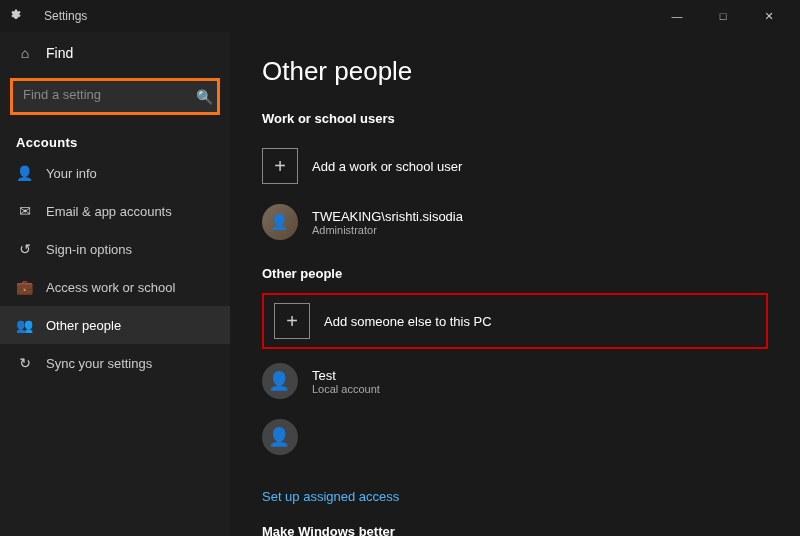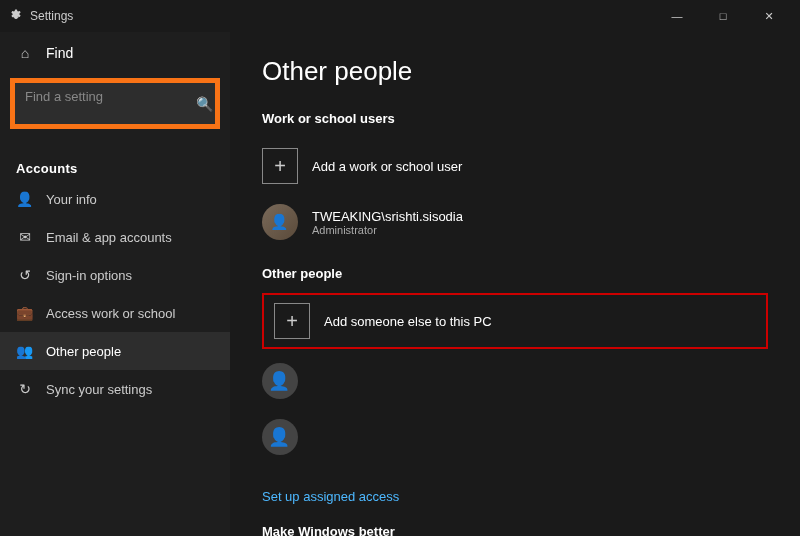--- a/index.html
+++ b/index.html
@@ -18,21 +18,21 @@
       background: #1a1a1a;
       height: 32px;
       display: flex;
       align-items: center;
       padding: 0 8px;
       flex-shrink: 0;
     }
     .titlebar-left {
       display: flex;
       align-items: center;
-      gap: 6px;
+      gap: 20px;
     }
     .titlebar-icon {
       width: 16px;
       height: 16px;
       display: flex;
       align-items: center;
       justify-content: center;
     }
     .titlebar-title {
       font-size: 12px;
@@ -81,42 +81,41 @@
       font-size: 14px;
       color: #ffffff;
     }
     .sidebar-search {
       margin: 4px 10px 12px;
       position: relative;
     }
     .sidebar-search input {
       width: 100%;
       background: #2d2d2d;
-      border: 5px solid #f97316;
+      border: 3px solid #f97316;
       color: #fde047;
-      padding: 6px 30px 20px 10px;
+      padding: 6px 30px 10px 10px;
       font-size: 13px;
       outline: none;
     }
     .sidebar-search input::placeholder { color: #888; }
     .search-icon-btn {
       position: absolute;
       right: 6px;
       top: 50%;
       transform: translateY(-50%);
       color: #888;
       font-size: 14px;
     }
     .sidebar-section-title {
       padding: 8px 16px 4px;
       font-size: 13px;
       font-weight: 600;
       color: #ffffff;
       letter-spacing: 0.3px;
-      margin-top: 12px;
     }
     .sidebar-item {
       display: flex;
       align-items: center;
       gap: 12px;
       padding: 10px 16px;
       cursor: pointer;
       font-size: 13px;
       color: #cccccc;
     }
@@ -310,20 +309,24 @@
 
     <div class="highlighted-row">
       <div class="add-box">+</div>
       <div class="user-info">
         <div class="name">Add someone else to this PC</div>
       </div>
     </div>
 
     <div class="user-row">
       <div class="icon-circle">👤</div>
+      <div class="user-info">
+        <div class="name">Test</div>
+        <div class="sub">Local account</div>
+      </div>
     </div>
 
     <div class="user-row">
       <div class="icon-circle">👤</div>
     </div>
 
     <div class="link-text">Set up assigned access</div>
 
     <div class="section-header">Make Windows better</div>
     <div class="link-text">Give us feedback</div>

